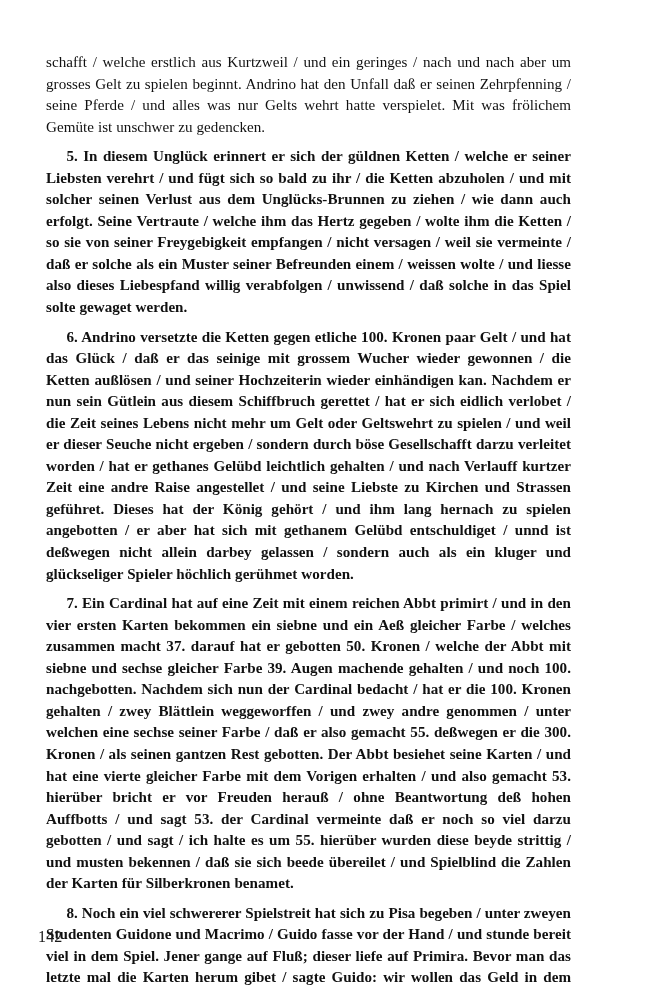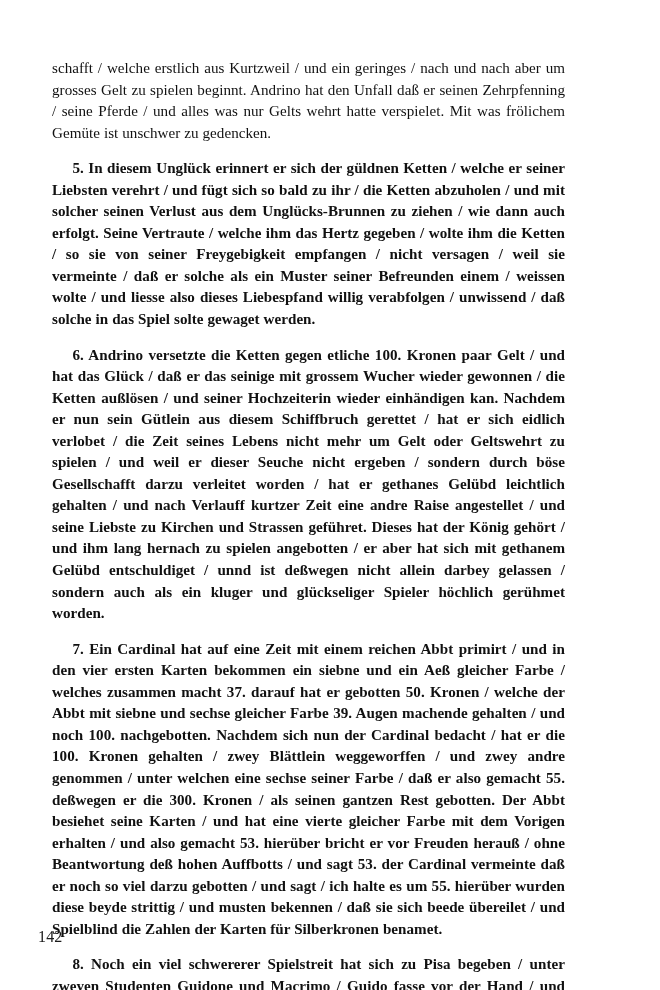--- a/index.html
+++ b/index.html
@@ -21,21 +21,21 @@
     background: #ffffff;
     box-sizing: border-box;
   }
   #textblock {
     position: absolute;
     left: 38px;
     top: 44px;
     width: 541px;
   }
   p.para {
-    margin: 14px;
+    margin: 8px;
     padding: 0;
     font-size: 15.1px;
     line-height: 21.55px;
     text-align: justify;
     text-justify: inter-word;
     -webkit-hyphens: none;
     hyphens: none;
     word-spacing: 0.01em;
     letter-spacing: 0.002em;
   }

